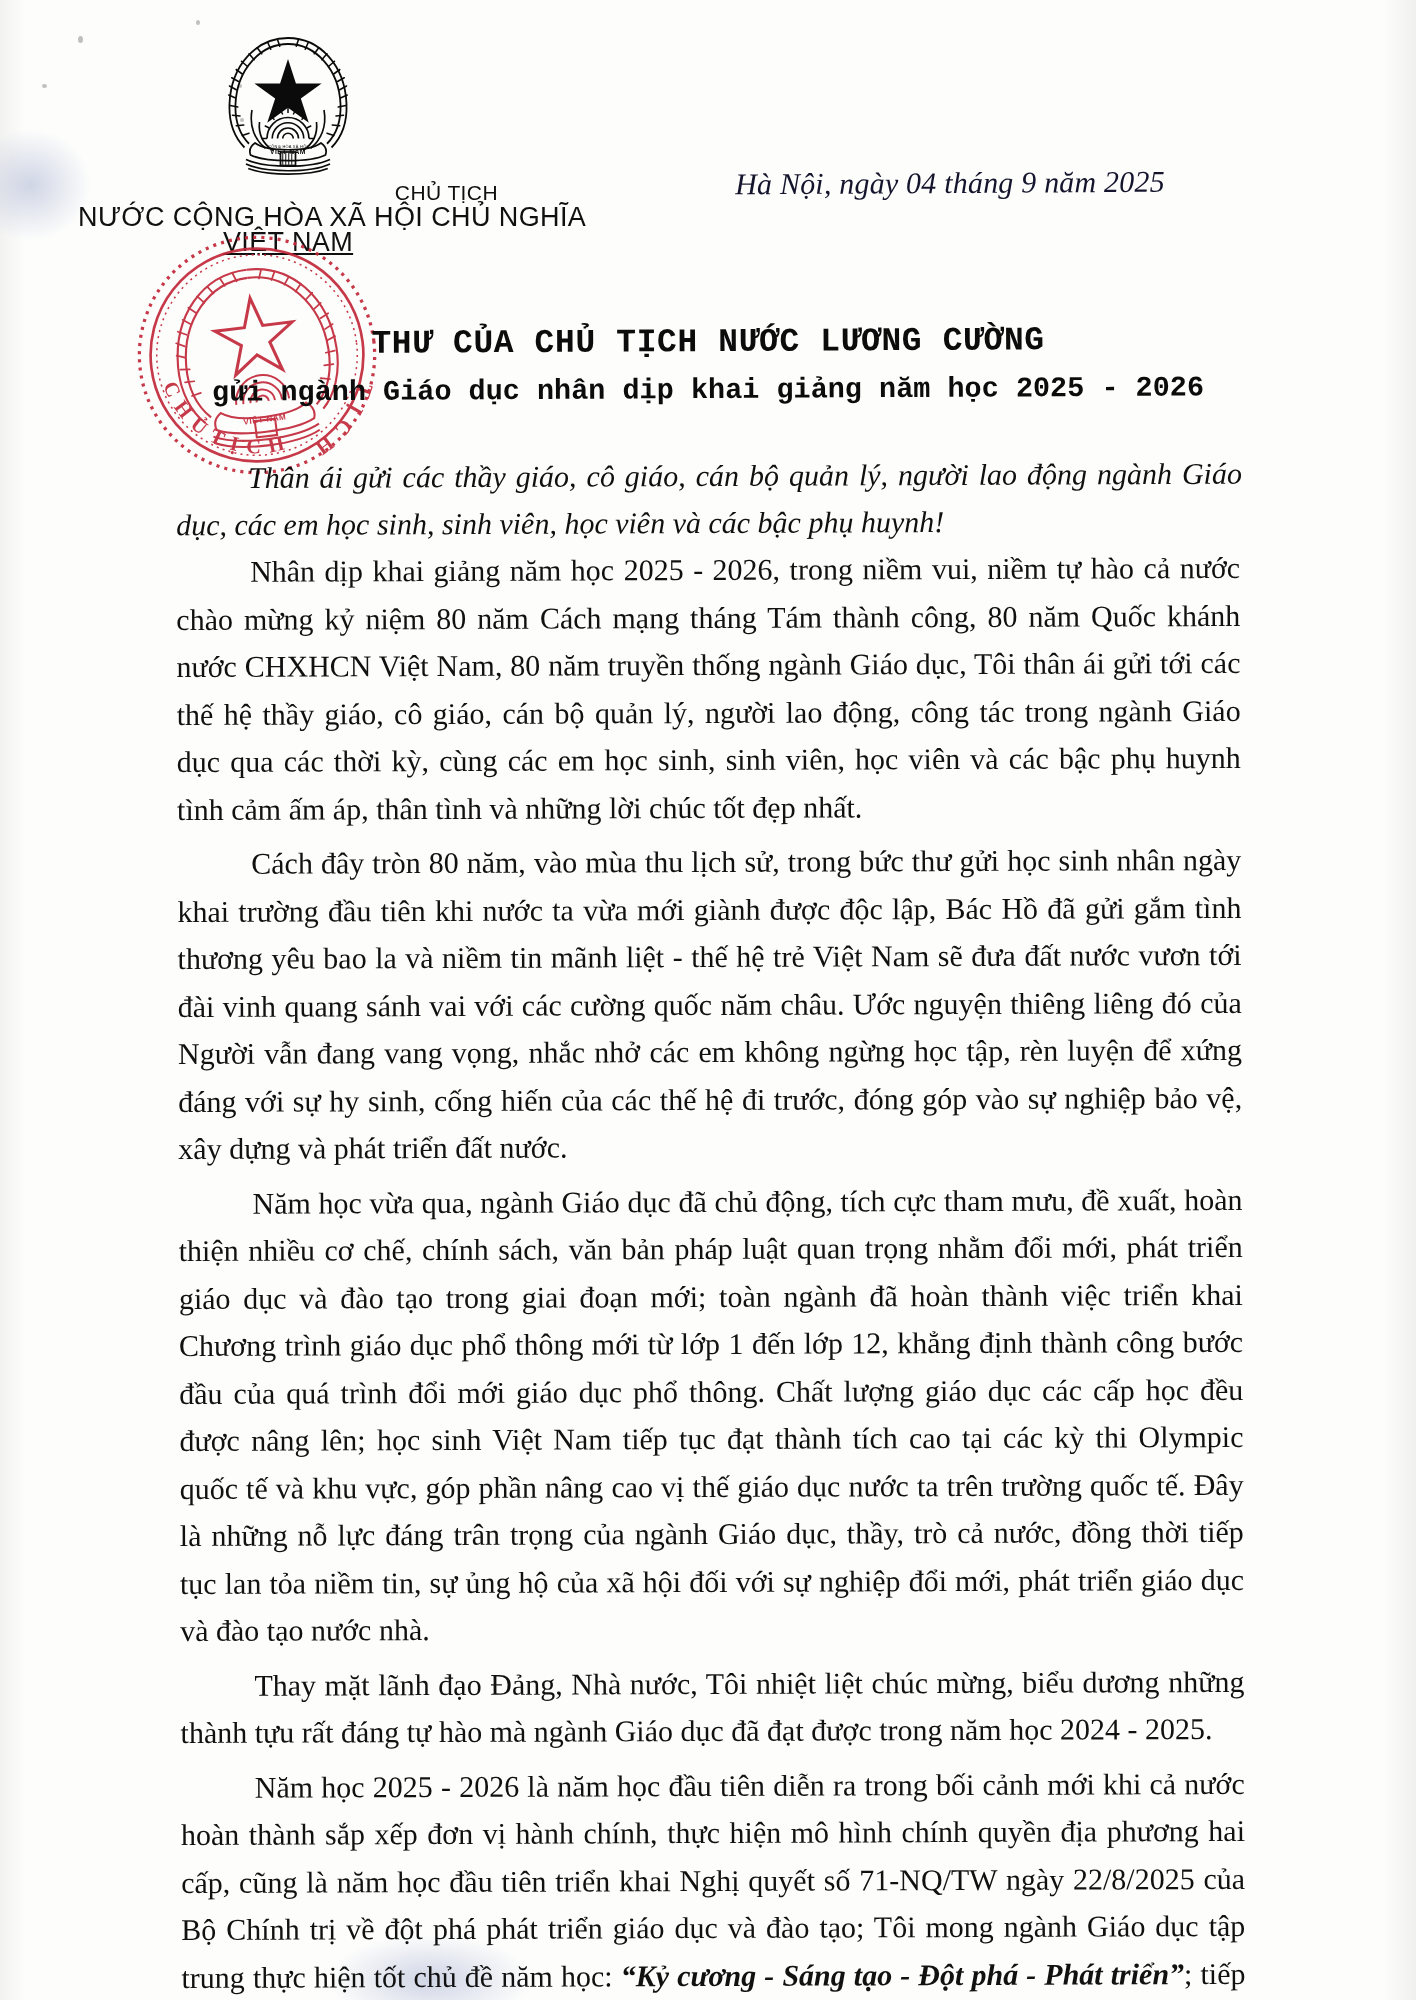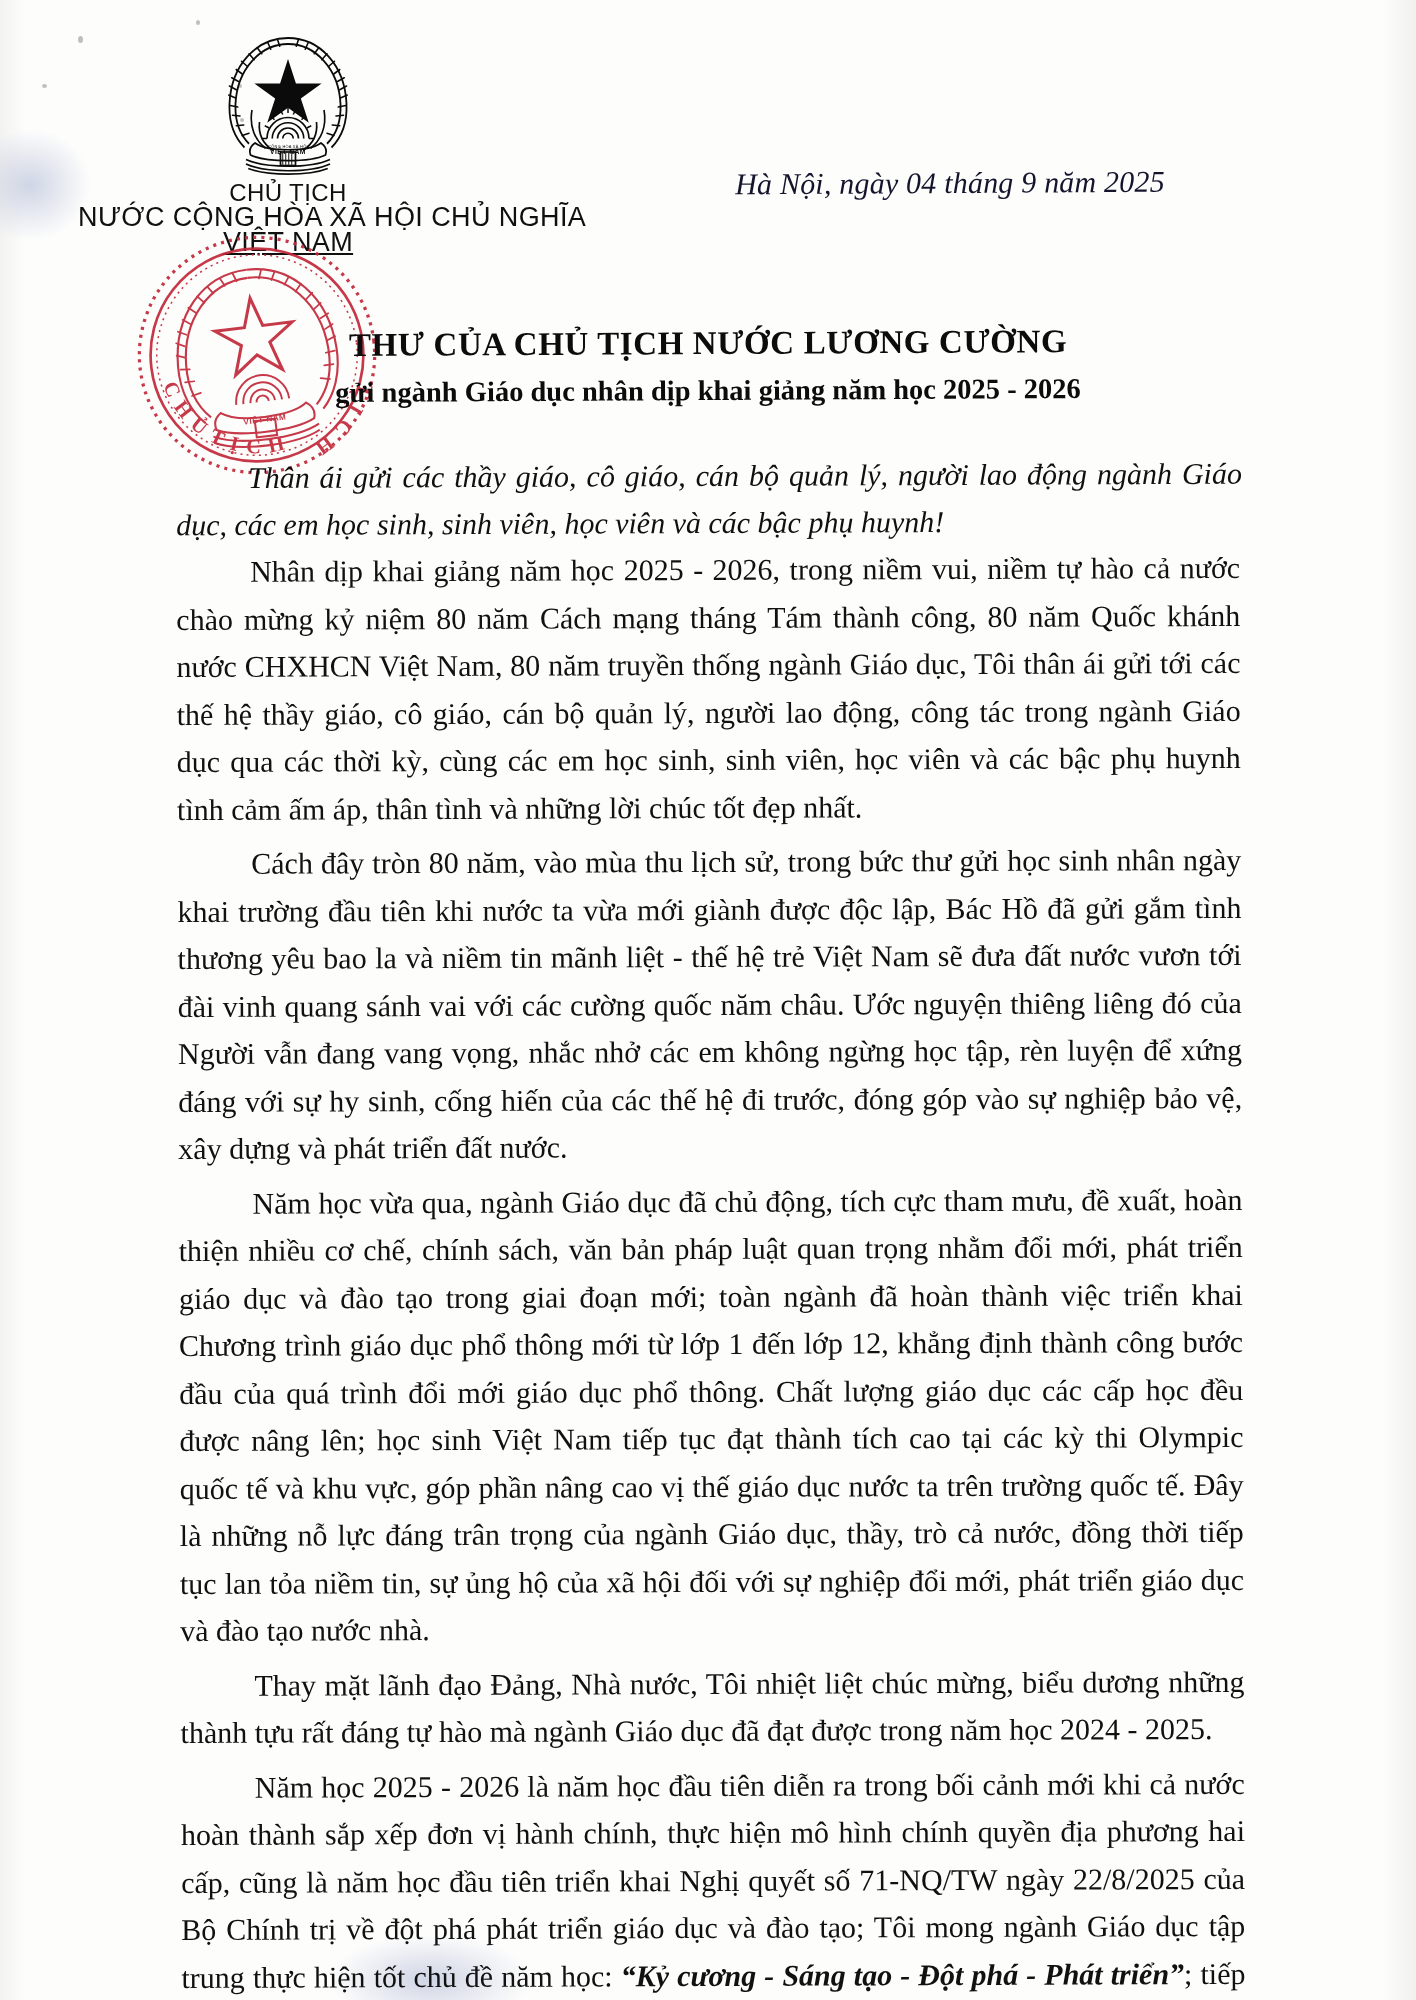--- a/index.html
+++ b/index.html
@@ -67,21 +67,21 @@
     display: block;
   }
   .org-line {
     font-family: "Liberation Sans", "DejaVu Sans", sans-serif;
     font-size: 27px;
     letter-spacing: .4px;
     line-height: 25px;
     color: #101010;
     white-space: nowrap;
   }
-  .org-line.l1 { font-size: 24px; }
+  .org-line.l1 { font-size: 21px; text-align: right; }
   .org-line.l3 { text-decoration: underline; text-underline-offset: 2px; }
 
   .date-line {
     position: absolute;
     left: 640px;
     top: 140px;
     width: 620px;
     text-align: center;
     font-style: italic;
     font-size: 30px;
@@ -104,20 +104,21 @@
   }
 
   
   .title-wrap {
     position: absolute;
     left: 0;
     top: 322px;
     width: 100%;
     text-align: center;
     z-index: 6;
+    font-family: Liberation Mono, monospace;
   }
   .title-main {
     font-size: 33px;
     font-weight: bold;
     letter-spacing: .6px;
     line-height: 42px;
     color: #0c0c0c;
     transform: rotate(-0.3deg);
   }
   .title-sub {

